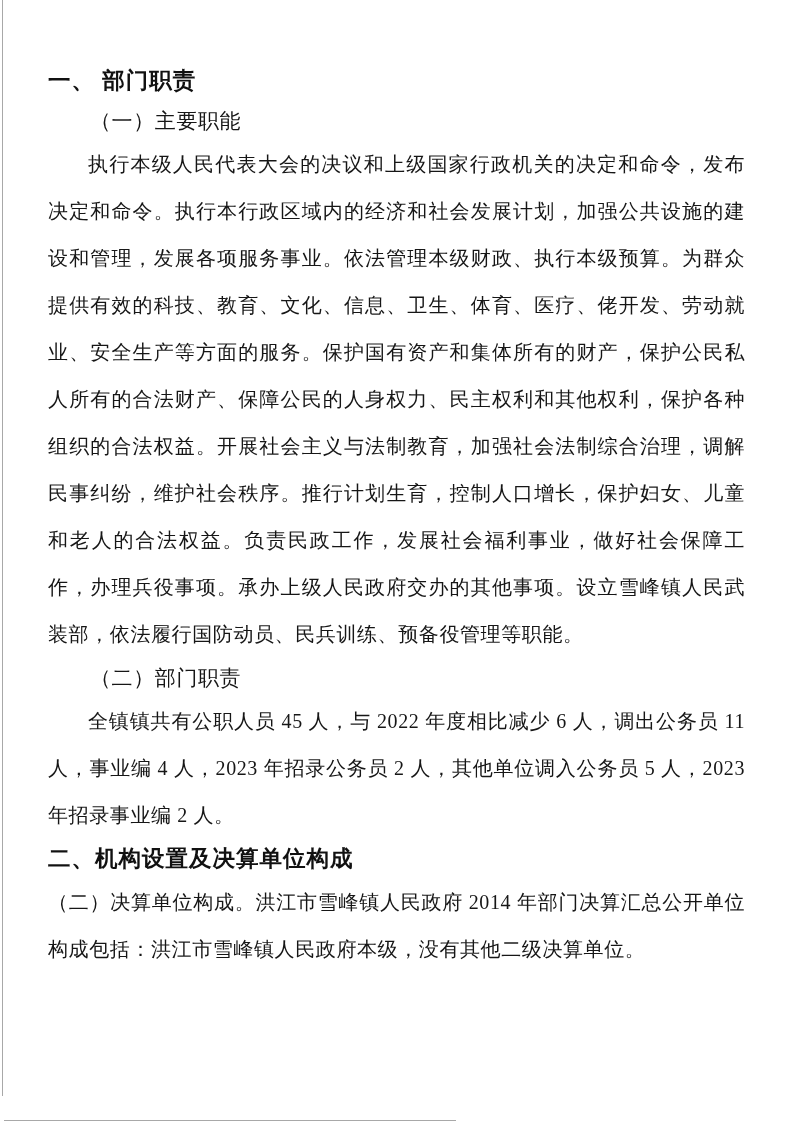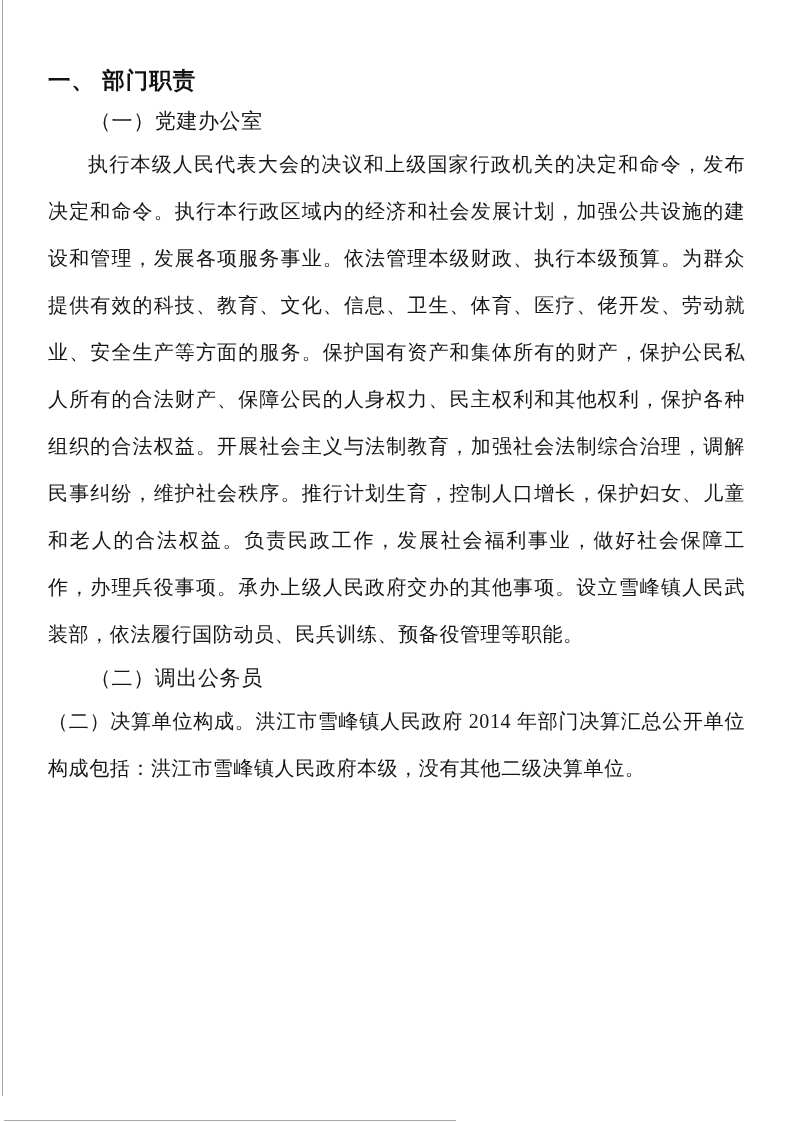--- a/index.html
+++ b/index.html
@@ -73,25 +73,27 @@
 
 <div class="page">
 
   <div class="page-edge-left"></div>
   <div class="page-edge-bottom"></div>
 
   <div class="content">
 
     <h1 class="h1">一、 部门职责</h1>
 
-    <p class="sub">（一）党建办公室</p>
+    <p class="sub">（一）主要职能</p>
 
     <p class="body indent">执行本级人民代表大会的决议和上级国家行政机关的决定和命令，发布决定和命令。执行本行政区域内的经济和社会发展计划，加强公共设施的建设和管理，发展各项服务事业。依法管理本级财政、执行本级预算。为群众提供有效的科技、教育、文化、信息、卫生、体育、医疗、佬开发、劳动就业、安全生产等方面的服务。保护国有资产和集体所有的财产，保护公民私人所有的合法财产、保障公民的人身权力、民主权利和其他权利，保护各种组织的合法权益。开展社会主义与法制教育，加强社会法制综合治理，调解民事纠纷，维护社会秩序。推行计划生育，控制人口增长，保护妇女、儿童和老人的合法权益。负责民政工作，发展社会福利事业，做好社会保障工作，办理兵役事项。承办上级人民政府交办的其他事项。设立雪峰镇人民武装部，依法履行国防动员、民兵训练、预备役管理等职能。</p>
 
-    <p class="sub">（二）调出公务员</p>
+    <p class="sub">（二）部门职责</p>
 
+    <p class="body indent">全镇镇共有公职人员 45 人，与 2022 年度相比减少 6 人，调出公务员 11 人，事业编 4 人，2023 年招录公务员 2 人，其他单位调入公务员 5 人，2023 年招录事业编 2 人。</p>
 
+    <h1 class="h1">二、机构设置及决算单位构成</h1>
 
 
     <p class="body">（二）决算单位构成。洪江市雪峰镇人民政府 2014 年部门决算汇总公开单位构成包括：洪江市雪峰镇人民政府本级，没有其他二级决算单位。</p>
 
   </div>
 </div>
 
 </body></html>

